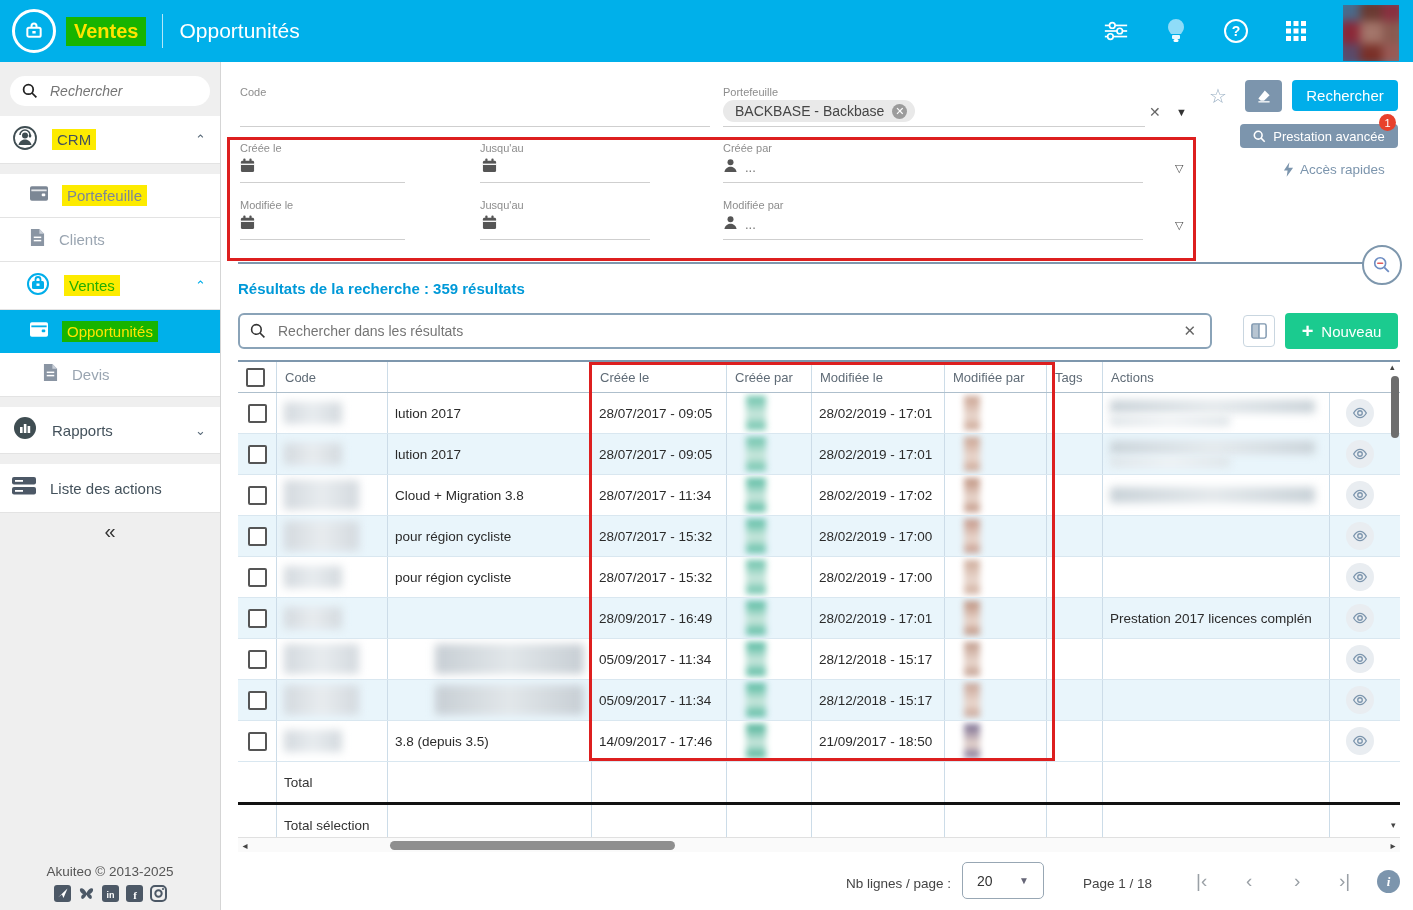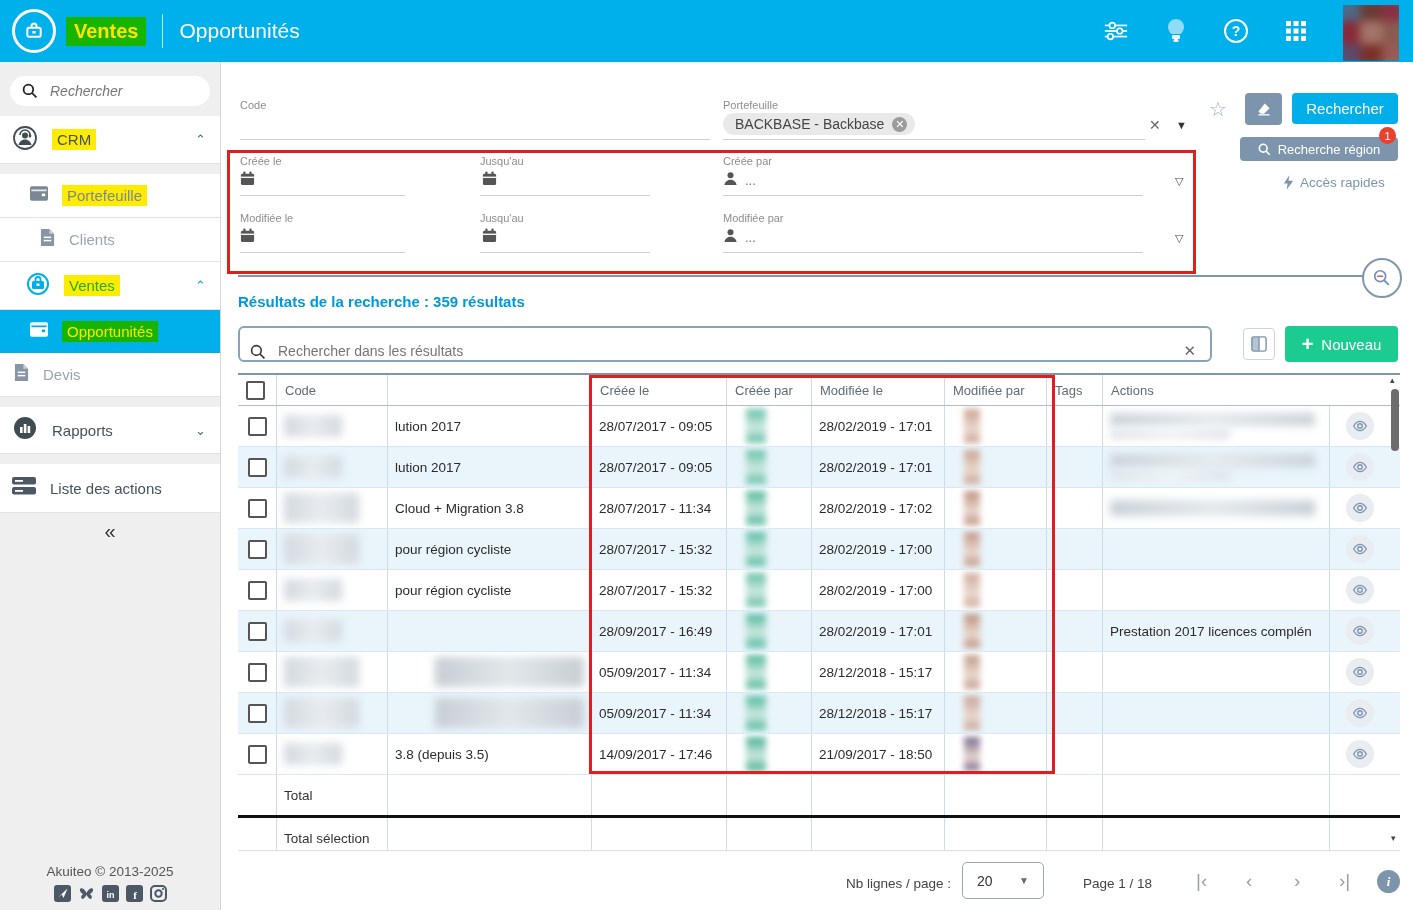--- a/index.html
+++ b/index.html
@@ -28,41 +28,41 @@
   .hl-yellow.gr{color:#23ae00;}
   .hl-green{background:#17b400;color:#ffe400;padding:2px 5px;}
   .sb-item.active{background:#00b0ea;border-bottom:none;}
   .chev{position:absolute;right:14px;font-size:13px;color:#5a6b7a;}
   .collapse{height:36px;display:flex;align-items:center;justify-content:center;font-size:20px;color:#333;cursor:pointer;}
   .sb-footer{position:absolute;bottom:8px;left:0;width:100%;text-align:center;}
   .sb-copy{font-size:13.5px;color:#555;}
   .soc-row{display:flex;justify-content:center;gap:7px;margin-top:6px;}
   .soc{width:17px;height:17px;cursor:pointer;text-decoration:underline;}
   
-  .main{position:absolute;left:221px;top:62px;right:0;bottom:0;background:#fff;margin-top:13px;}
+  .main{position:absolute;left:221px;top:62px;right:0;bottom:0;background:#fff;}
   .flabel{position:absolute;font-size:11px;color:#8d8d8d;}
   .uline{position:absolute;border-bottom:1px solid #cfcfcf;}
   .chip{position:absolute;background:#e9e9e9;border-radius:12px;height:22px;display:flex;align-items:center;padding:0 8px 0 12px;font-size:14px;color:#454545;}
   .chip .x{width:15px;height:15px;background:#9b9b9b;border-radius:50%;color:#fff;font-size:11px;display:flex;align-items:center;justify-content:center;margin-left:8px;cursor:pointer;}
   .ico-cal{position:absolute;width:15px;height:15px;}
   .ico-person{position:absolute;width:15px;height:15px;}
   .dots{position:absolute;font-size:13px;color:#777;}
   .tri-down{position:absolute;font-size:11px;color:#444;cursor:pointer;}
   .btn{position:absolute;border:none;border-radius:4px;color:#fff;cursor:pointer;font-family:"Liberation Sans",sans-serif;display:flex;align-items:center;justify-content:center;}
   .btn-search{left:1071px;top:18px;width:106px;height:31px;background:#00aeea;font-size:15px;}
   .btn-eraser{left:1024px;top:18px;width:37px;height:32px;background:#7c95ad;}
   .btn-adv{left:1019px;top:62px;width:158px;height:24px;background:#7c95ad;font-size:13px;gap:7px;}
   .adv-badge{position:absolute;left:1158px;top:52px;width:17px;height:17px;border-radius:50%;background:#e8412c;color:#fff;font-size:11px;display:flex;align-items:center;justify-content:center;}
   .quick{position:absolute;left:1062px;top:100px;color:#7c95ad;font-size:13.5px;display:flex;align-items:center;gap:6px;cursor:pointer;}
   .star{position:absolute;left:988px;top:22px;font-size:20px;color:#9ab0c4;cursor:pointer;}
   .redbox{position:absolute;border:3px solid #dd1f1f;pointer-events:none;z-index:40;}
   .divider{position:absolute;left:17px;top:200px;width:1140px;border-top:2px solid #7e97ad;}
   .zoom-circle{position:absolute;left:1141px;top:183px;width:36px;height:36px;border:2px solid #7e97ad;border-radius:50%;background:#fff;display:flex;align-items:center;justify-content:center;cursor:pointer;}
   .results-title{position:absolute;left:17px;top:218px;font-size:15px;font-weight:bold;color:#0099d8;}
-  .filter-box{position:absolute;left:17px;top:251px;width:974px;height:36px;border:2px solid #8aa3b8;border-radius:6px;display:flex;align-items:flex-end;padding:0 10px;box-sizing:border-box;background:#fff;}
+  .filter-box{position:absolute;left:17px;top:251px;width:974px;height:36px;border:2px solid #8aa3b8;border-radius:6px;display:flex;align-items:center;padding:0 10px;box-sizing:border-box;background:#fff;}
   .filter-box input{flex:1;border:none;outline:none;font-size:14px;color:#555;margin-left:10px;background:transparent;font-family:"Liberation Sans",sans-serif;}
   .filter-x{color:#666;font-size:15px;cursor:pointer;padding:0 4px;}
   .btn-cols{position:absolute;left:1022px;top:253px;width:30px;height:30px;border:1px solid #c9d6e0;border-radius:4px;background:#fff;display:flex;align-items:center;justify-content:center;cursor:pointer;}
   .btn-new{left:1064px;top:251px;width:113px;height:36px;background:#1bcb8f;font-size:15px;gap:8px;}
   .plus{font-size:20px;font-weight:bold;line-height:1;}
   
   .tablewrap{position:absolute;left:17px;top:298px;width:1162px;}
   .tg{display:grid;grid-template-columns:39px 111px 204px 135px 85px 133px 102px 56px 227px 60px;}
   .thead{border-top:2px solid #7e97ad;border-bottom:1px solid #aebfcc;height:30px;}
   .thead .hc{display:flex;align-items:center;padding:0 8px;font-size:13px;color:#5f6b76;border-right:1px solid #ccdcE8;border-right:1px solid #ccdce8;box-sizing:border-box;cursor:pointer;}
@@ -193,21 +193,21 @@
       <div class="sb-item" style="padding-left:30px">
         <span>
           <svg width="18" height="15" viewBox="0 0 20 16">
               <rect x="0" y="0" width="20" height="16" rx="2" fill="#7c8795"></rect>
               <rect x="1.5" y="3.5" width="17" height="2" fill="#fff" opacity=".8"></rect>
               <rect x="13" y="8" width="4" height="3" rx="1" fill="#fff"></rect>
             </svg>
         </span>
         <span class="lbl"><span class="hl-yellow ol">Portefeuille</span></span>
       </div>
-      <div class="sb-item" style="padding-left:40px">
+      <div class="sb-item" style="padding-left:30px">
         <span>
           <svg width="15" height="17" viewBox="0 0 16 18">
               <path d="M1 0h9l5 5v13H1z" fill="#8a95a3"></path>
               <path d="M10 0l5 5h-5z" fill="#c9cfd8"></path>
               <rect x="4" y="8" width="8" height="1.6" fill="#fff"></rect>
               <rect x="4" y="11.5" width="8" height="1.6" fill="#fff"></rect>
             </svg>
         </span>
         <span class="lbl">Clients</span>
       </div>
@@ -226,21 +226,21 @@
       <div class="sb-item active" style="padding-left:30px">
         <span>
           <svg width="18" height="15" viewBox="0 0 20 16">
               <rect x="0" y="0" width="20" height="16" rx="2" fill="#fff"></rect>
               <rect x="1.5" y="3.5" width="17" height="2" fill="#00b0ea"></rect>
               <rect x="13" y="8" width="4" height="3" rx="1" fill="#00b0ea"></rect>
             </svg>
         </span>
         <span class="lbl"><span class="hl-green">Opportunités</span></span>
       </div>
-      <div class="sb-item" style="padding-left:14px">
+      <div class="sb-item" style="padding-left:43px">
         <span>
           <svg width="15" height="17" viewBox="0 0 16 18">
               <path d="M1 0h9l5 5v13H1z" fill="#8a95a3"></path>
               <path d="M10 0l5 5h-5z" fill="#c9cfd8"></path>
               <rect x="4" y="8" width="8" height="1.6" fill="#fff"></rect>
               <rect x="4" y="11.5" width="8" height="1.6" fill="#fff"></rect>
             </svg>
         </span>
         <span class="lbl">Devis</span>
       </div>
@@ -324,21 +324,21 @@
           <path d="M11 3l6 6-7 7H6l-3-3z" fill="#fff"></path>
           <rect x="3" y="16.5" width="14" height="1.6" fill="#fff"></rect>
         </svg>
     </button>
     <button class="btn btn-search">Rechercher</button>
     <button class="btn btn-adv">
       <svg width="13" height="13" viewBox="0 0 20 20">
           <circle cx="8" cy="8" r="6" fill="none" stroke="#fff" stroke-width="2.4"></circle>
           <line x1="12.5" y1="12.5" x2="18" y2="18" stroke="#fff" stroke-width="2.4"></line>
         </svg>
-      <span>Recherche région</span>
+      <span>Prestation avancée</span>
     </button>
     <div class="adv-badge">1</div>
     <div class="quick">
       <svg width="11" height="15" viewBox="0 0 12 16">
           <path d="M7 0L1 9h4l-1 7 7-10H6z" fill="#7c95ad"></path>
         </svg>
       <span>Accès rapides</span>
     </div>
 
     <span class="flabel" style="left:19px;top:80px">Créée le</span>

